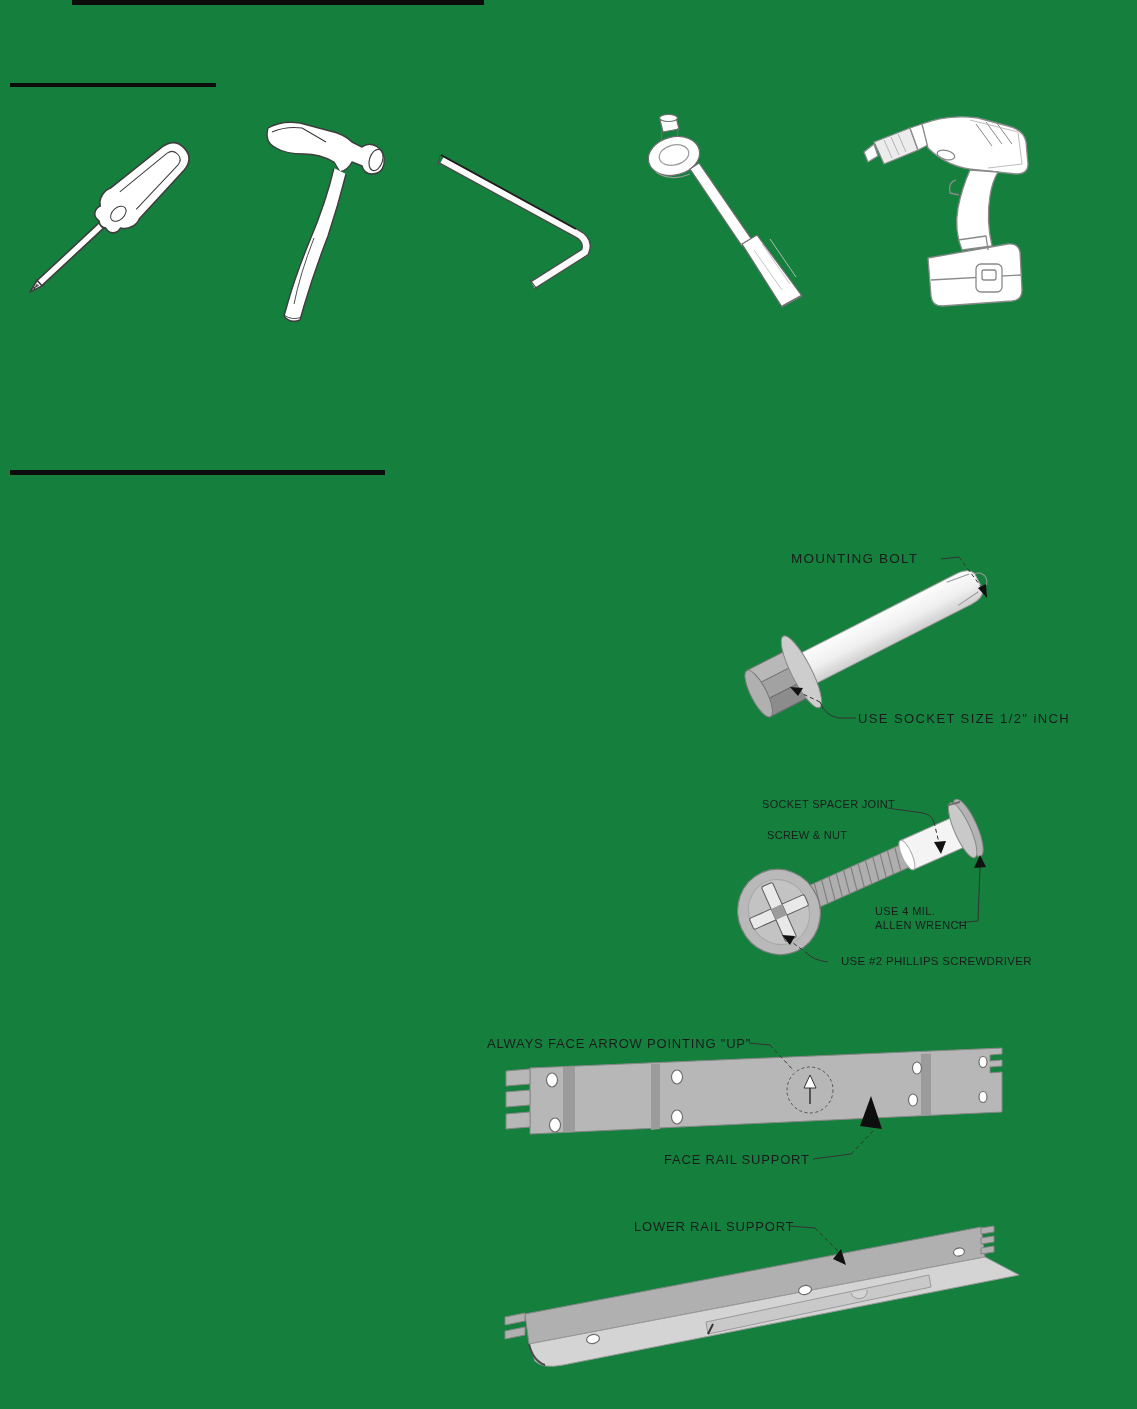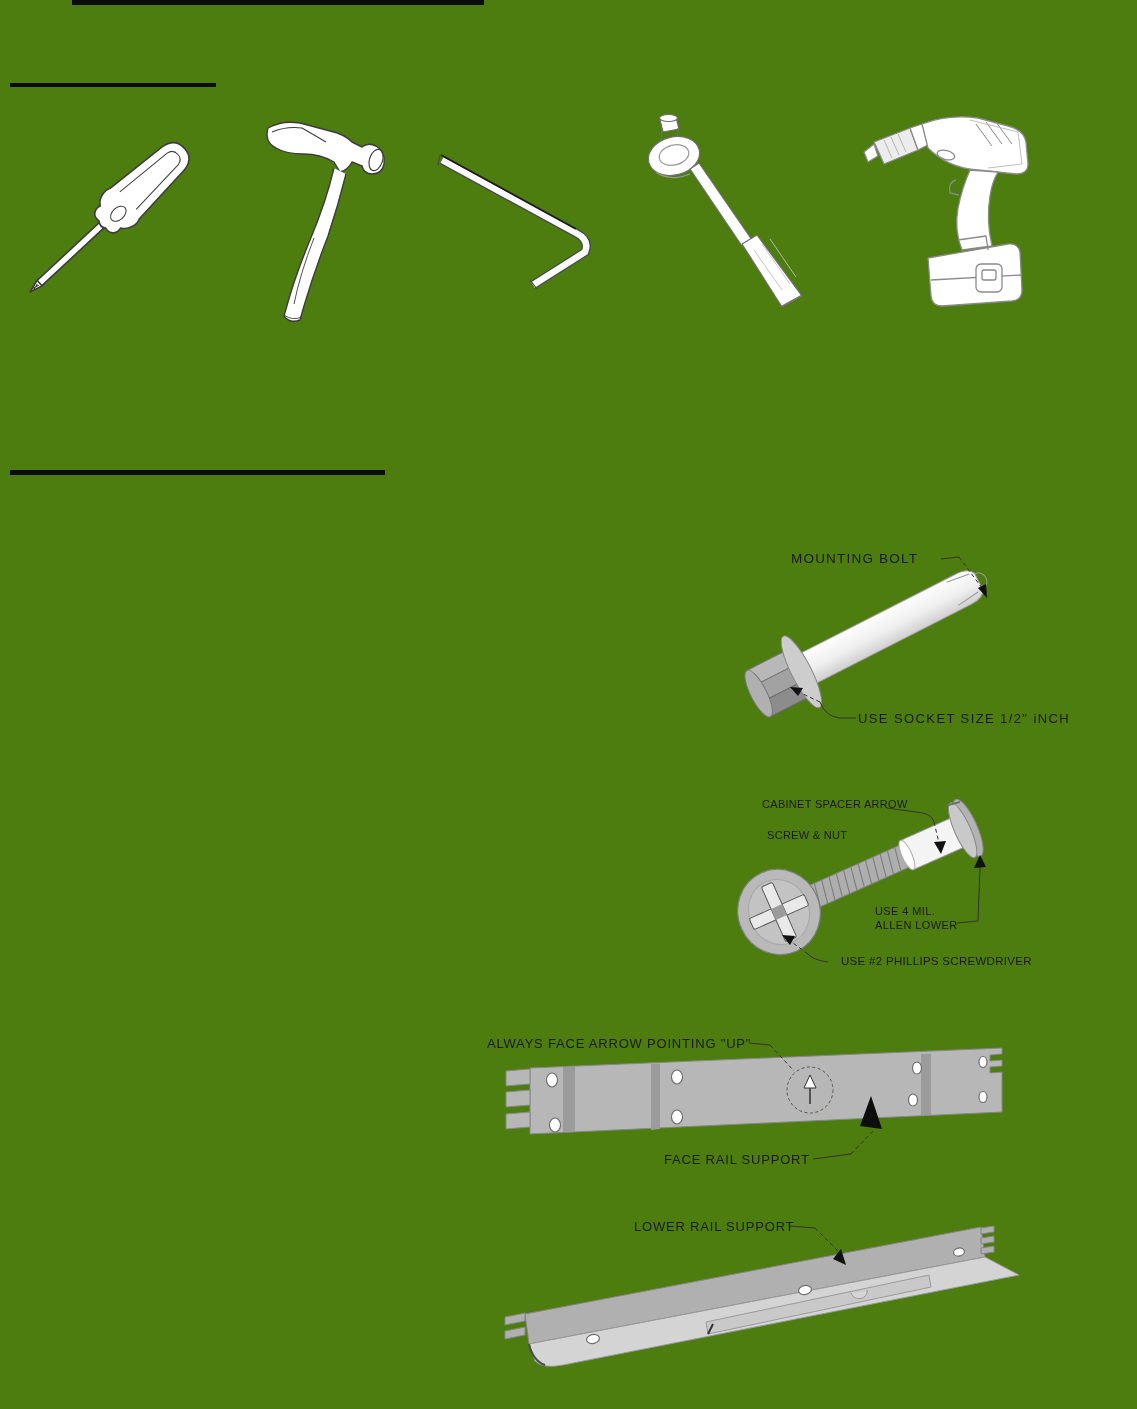--- a/index.html
+++ b/index.html
@@ -1,17 +1,17 @@
 <!DOCTYPE html>
 <html><head>
 <meta charset="utf-8">
 <style>
   html,body{margin:0;padding:0;background:#ffffff;}
   .page{
-    position:relative;width:1137px;height:1409px;background:#4d7c0f;
+    position:relative;width:1137px;height:1409px;background:#15803d;
     font-family:"Liberation Sans", sans-serif;overflow:hidden;
   }
   .rule{position:absolute;background:#0c0c0c;}
   .callout{
     position:absolute;color:#1b1b1b;white-space:nowrap;
     font-family:"Liberation Sans", sans-serif;
   }
   .co-bolt   {font-size:13.5px;letter-spacing:1.2px;}
   .co-socket {font-size:13px;letter-spacing:1.4px;}
   .co-spacer {font-size:11px;letter-spacing:0.3px;line-height:14px;}
@@ -142,24 +142,24 @@
     <path d="M199,39 L204,60" fill="none" stroke="#333333" stroke-width="1" stroke-dasharray="4 3"></path>
     <polygon points="206,71 199,59 211,58" fill="#111111"></polygon>
 
     <path d="M222,140 L243,138 L245,84" fill="none" stroke="#333333" stroke-width="1"></path>
     <polygon points="245,72 239,85 251,84" fill="#111111"></polygon>
 
     <path d="M93,179 Q78,177 73,171" fill="none" stroke="#333333" stroke-width="1"></path>
     <path d="M73,171 L58,160" fill="none" stroke="#333333" stroke-width="1" stroke-dasharray="4 3"></path>
     <polygon points="47,152 60,153 55,162" fill="#111111"></polygon>
   </svg>
-  <div class="callout co-spacer" style="left:762px;top:797px;">CABINET SPACER ARROW</div>
+  <div class="callout co-spacer" style="left:762px;top:797px;">SOCKET SPACER JOINT</div>
   <div class="callout co-spacer" style="left:767px;top:828px;">SCREW &amp; NUT</div>
   <div class="callout co-allen" style="left:875px;top:904px;">USE 4 MIL.</div>
-  <div class="callout co-allen" style="left:875px;top:918px;">ALLEN LOWER</div>
+  <div class="callout co-allen" style="left:875px;top:918px;">ALLEN WRENCH</div>
   <div class="callout co-phil" style="left:829px;top:955px;padding-left:12px;">USE #2 PHILLIPS SCREWDRIVER</div>
 
   <svg class="fig" style="left:483px;top:1028px;" width="548" height="150" viewBox="0 0 548 150">
     <g stroke-linejoin="round">
       <path d="M47,40 L519,20 L519,26 L507,27 L507,33 L519,32 L519,38 L507,39 L507,45 L519,44 L519,84 L47,106 Z" fill="#b7b7b7" stroke="#878787" stroke-width="1"></path>
       <polygon points="23,43 47,41 47,56 23,58" fill="#b7b7b7" stroke="#878787" stroke-width="1"></polygon>
       <polygon points="23,64 47,62 47,77 23,79" fill="#b7b7b7" stroke="#878787" stroke-width="1"></polygon>
       <polygon points="23,86 47,84 47,99 23,101" fill="#b7b7b7" stroke="#878787" stroke-width="1"></polygon>
       <polygon points="80,39 92,38.5 92,103 80,104" fill="#9b9b9b"></polygon>
       <polygon points="168,36 177,35.5 177,101 168,102" fill="#9b9b9b"></polygon>

